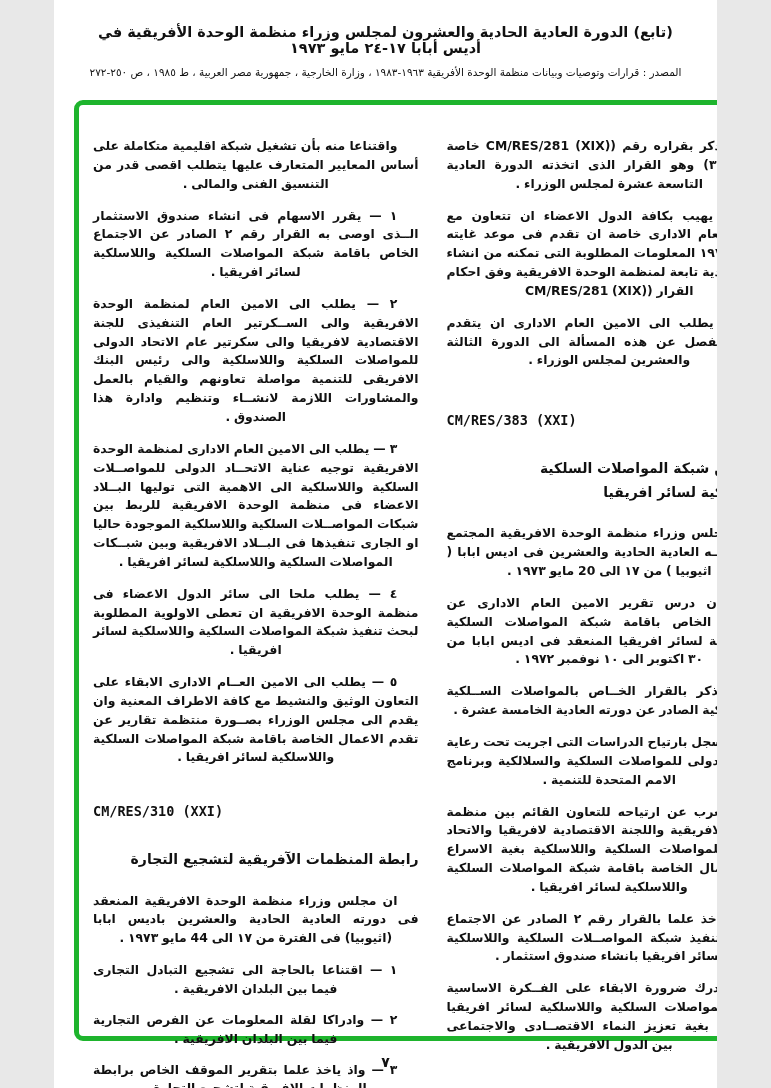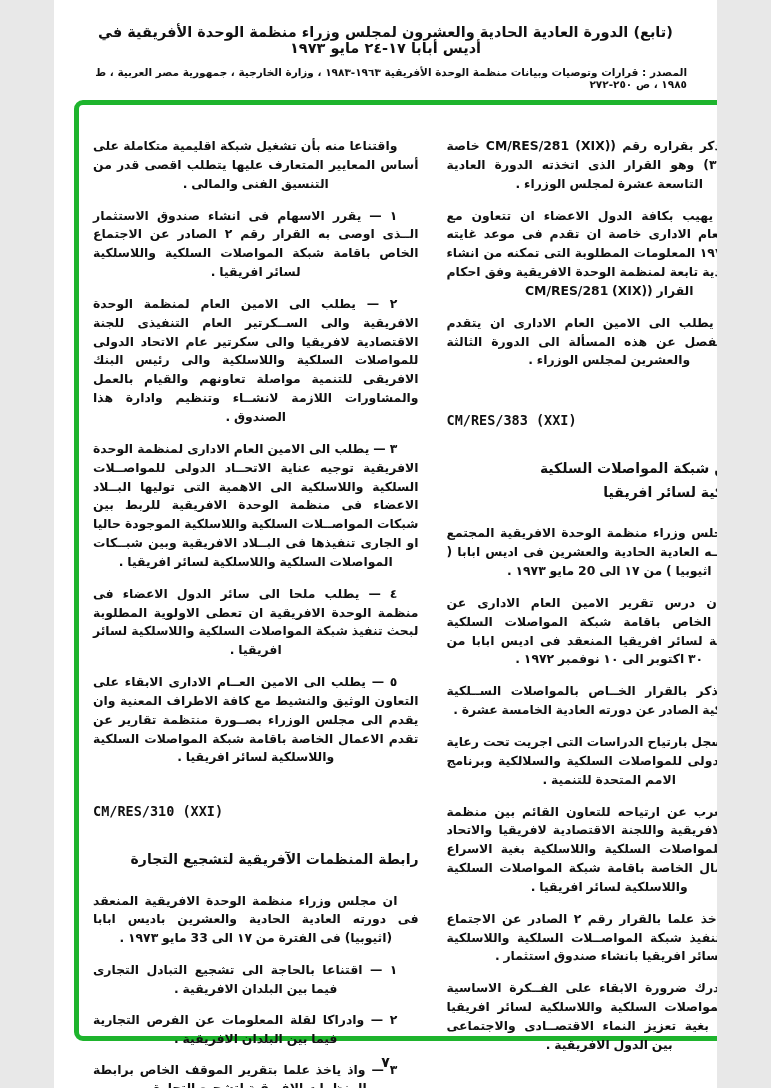--- a/index.html
+++ b/index.html
@@ -17,23 +17,22 @@
     position:absolute;top:24px;right:0;left:0;
     text-align:center;
   }
   .header-line1{
     font-size:14.5px;font-weight:bold;
     letter-spacing:0;
     padding:0 30px;
   }
   .header-line2{
     margin-top:10px;
-    font-size:10.5px;font-weight:bold;
+    font-size:10.5px;font-weight:normal;
     padding:0 30px;
-    text-align:right;
   }
   
   .content-box{
     position:absolute;
     left:20px;top:100px;
     width:717px;height:941px;
     box-sizing:border-box;
     border:5px solid #1eb42d;
     border-radius:9px;
     padding:20px 14px 10px 14px;
@@ -114,21 +113,21 @@
 
       <div class="col">
         <p class="para">واقتناعا منه بأن تشغيل شبكة اقليمية متكاملة على أساس المعايير المتعارف عليها يتطلب اقصى قدر من التنسيق الفنى والمالى .</p>
         <p class="para">١ — يقرر الاسهام فى انشاء صندوق الاستثمار الــذى اوصى به القرار رقم ٢ الصادر عن الاجتماع الخاص باقامة شبكة المواصلات السلكية واللاسلكية لسائر افريقيا .</p>
         <p class="para">٢ — يطلب الى الامين العام لمنظمة الوحدة الافريقية والى الســكرتير العام التنفيذى للجنة الاقتصادية لافريقيا والى سكرتير عام الاتحاد الدولى للمواصلات السلكية واللاسلكية والى رئيس البنك الافريقى للتنمية مواصلة تعاونهم والقيام بالعمل والمشاورات اللازمة لانشــاء وتنظيم وادارة هذا الصندوق .</p>
         <p class="para">٣ — يطلب الى الامين العام الادارى لمنظمة الوحدة الافريقية توجيه عناية الاتحــاد الدولى للمواصــلات السلكية واللاسلكية الى الاهمية التى توليها البــلاد الاعضاء فى منظمة الوحدة الافريقية للربط بين شبكات المواصــلات السلكية واللاسلكية الموجودة حاليا او الجارى تنفيذها فى البــلاد الافريقية وبين شبــكات المواصلات السلكية واللاسلكية لسائر افريقيا .</p>
         <p class="para">٤ — يطلب ملحا الى سائر الدول الاعضاء فى منظمة الوحدة الافريقية ان تعطى الاولوية المطلوبة لبحث تنفيذ شبكة المواصلات السلكية واللاسلكية لسائر افريقيا .</p>
         <p class="para">٥ — يطلب الى الامين العــام الادارى الابقاء على التعاون الوثيق والنشيط مع كافة الاطراف المعنية وان يقدم الى مجلس الوزراء بصــورة منتظمة تقارير عن تقدم الاعمال الخاصة باقامة شبكة المواصلات السلكية واللاسلكية لسائر افريقيا .</p>
         <div class="ref">CM/RES/310 (XXI)</div>
         <div class="sec-title">رابطة المنظمات الآفريقية لتشجيع التجارة</div>
-        <p class="para">ان مجلس وزراء منظمة الوحدة الافريقية المنعقد فى دورته العادية الحادية والعشرين باديس ابابا (اثيوبيا) فى الفترة من ١٧ الى 33 مايو ١٩٧٣ .</p>
+        <p class="para">ان مجلس وزراء منظمة الوحدة الافريقية المنعقد فى دورته العادية الحادية والعشرين باديس ابابا (اثيوبيا) فى الفترة من ١٧ الى 44 مايو ١٩٧٣ .</p>
         <p class="para tight">١ — اقتناعا بالحاجة الى تشجيع التبادل التجارى فيما بين البلدان الافريقية .</p>
         <p class="para tight">٢ — وادراكا لقلة المعلومات عن الفرص التجارية فيما بين البلدان الافريقية .</p>
         <p class="para tight">٣ — واذ ياخذ علما بتقرير الموقف الخاص برابطة المنظمات الافريقية لتشجيع التجارة .</p>
 
       </div>
 
     </div>
   </div>
 
   <div class="page-number">٧</div>

